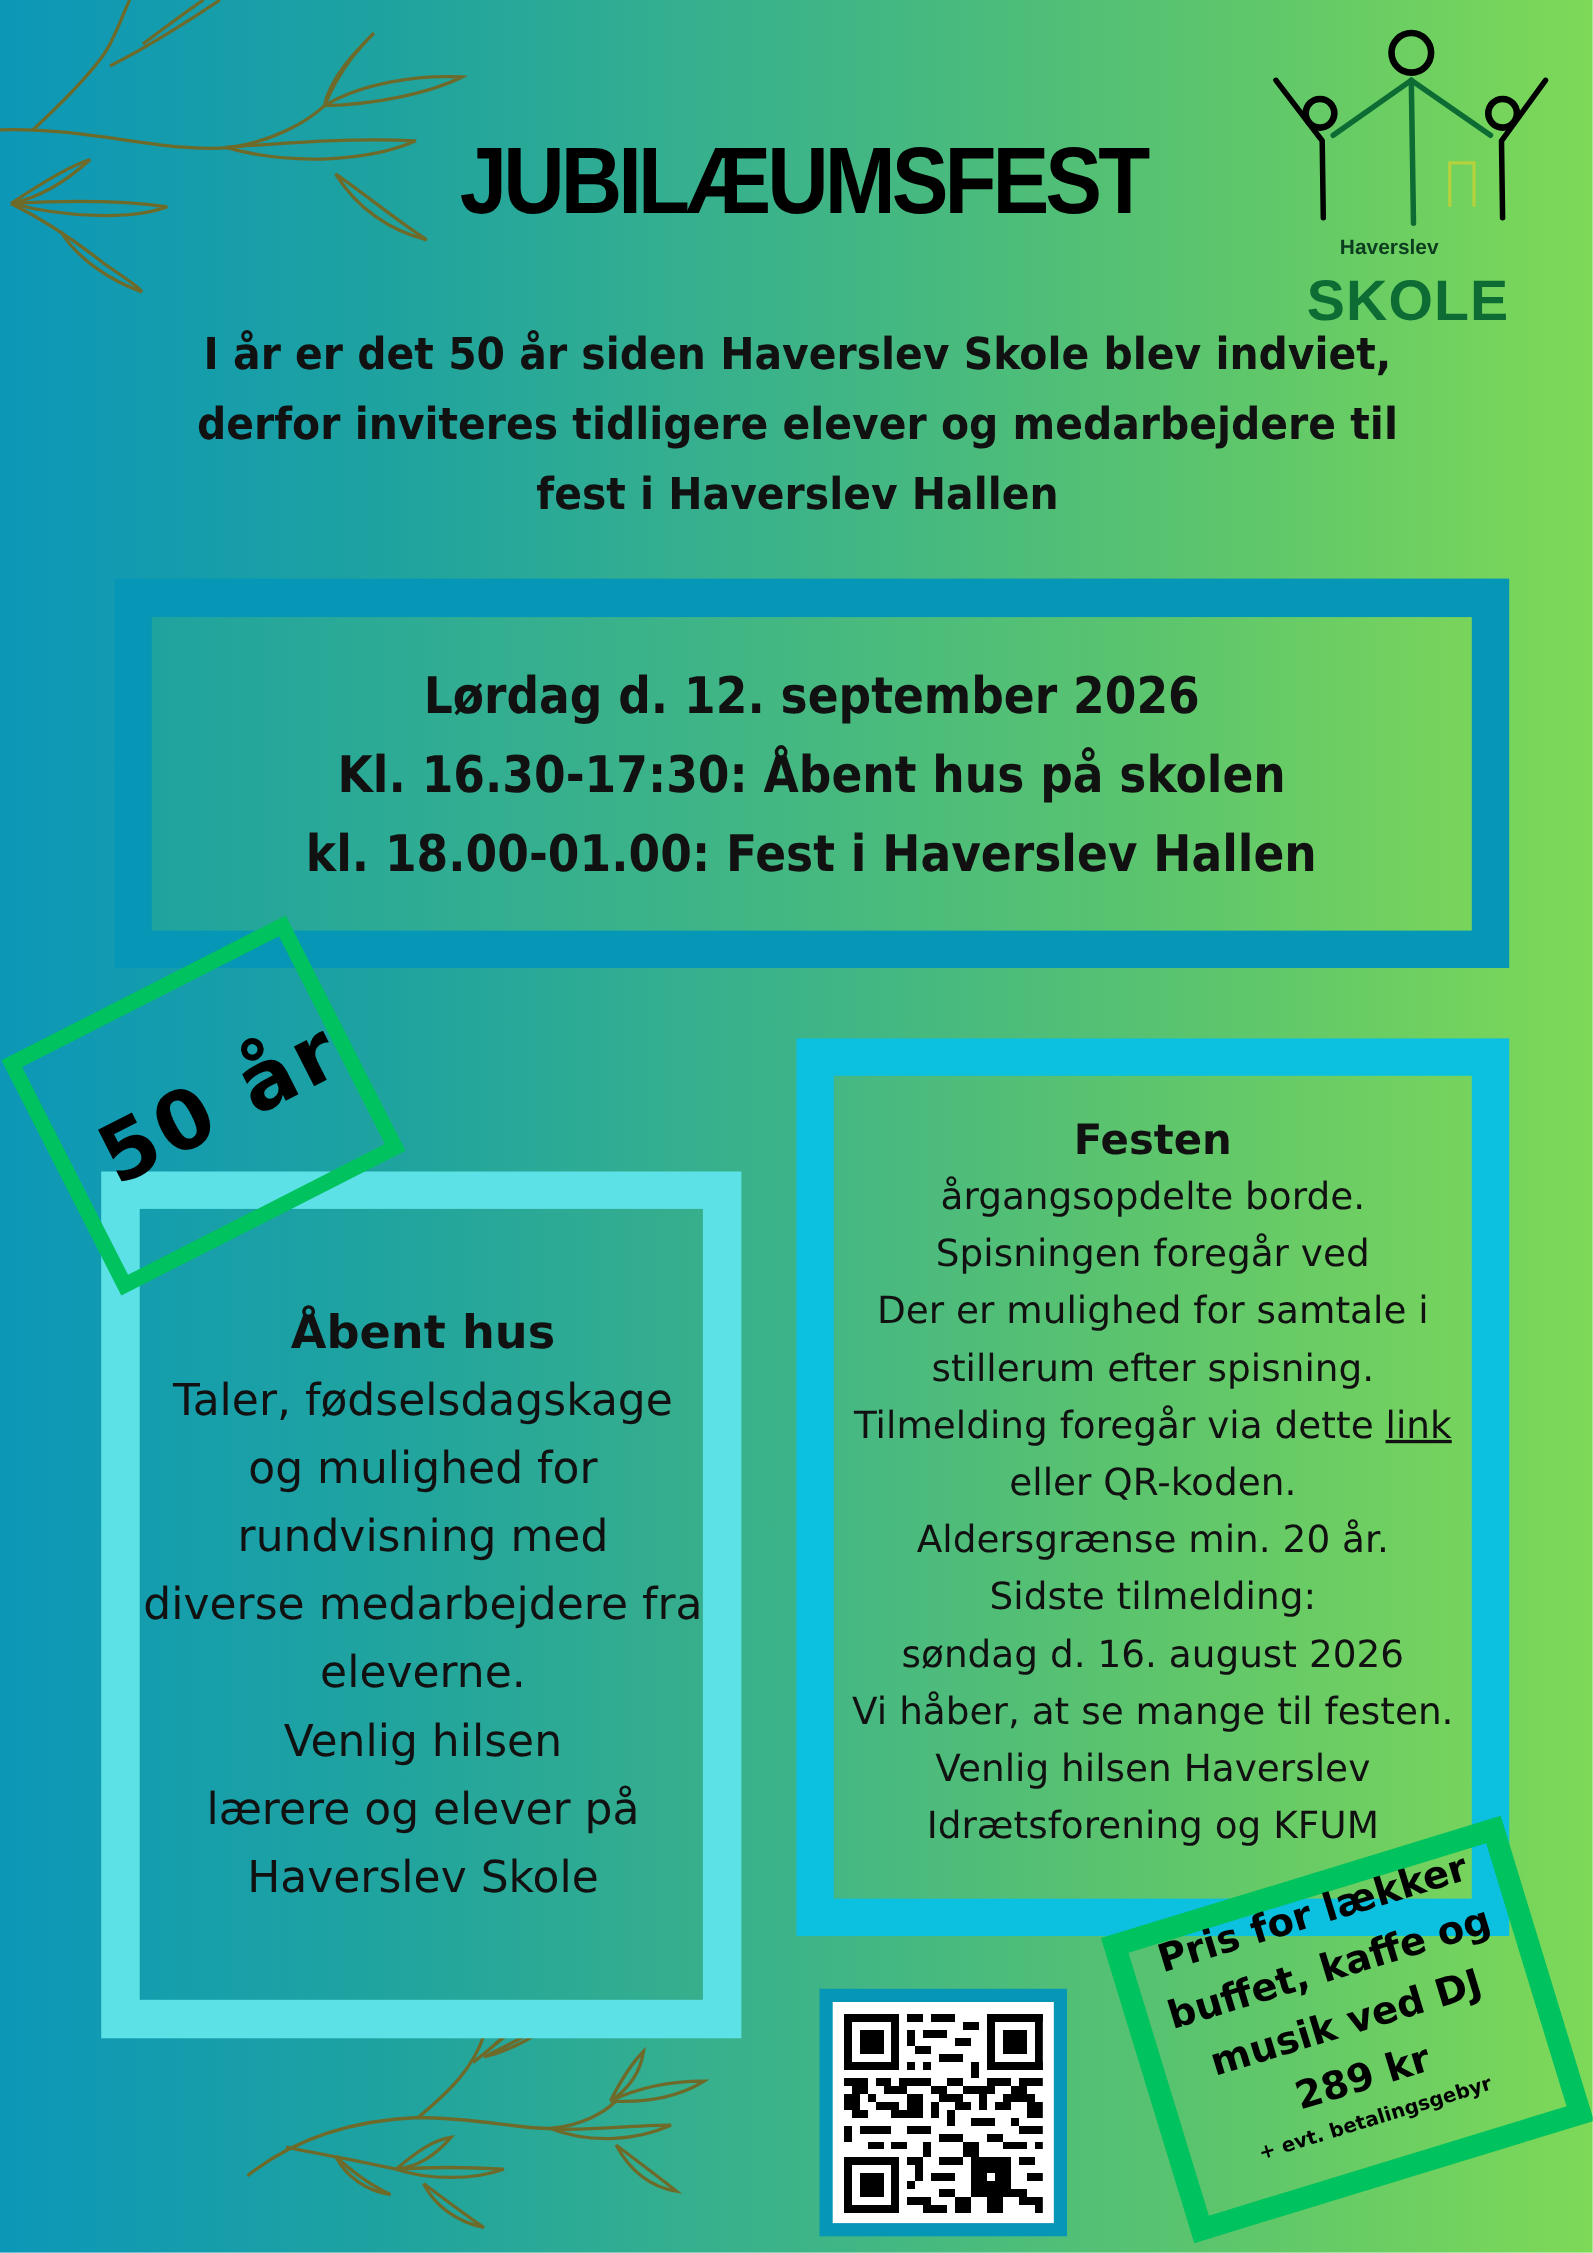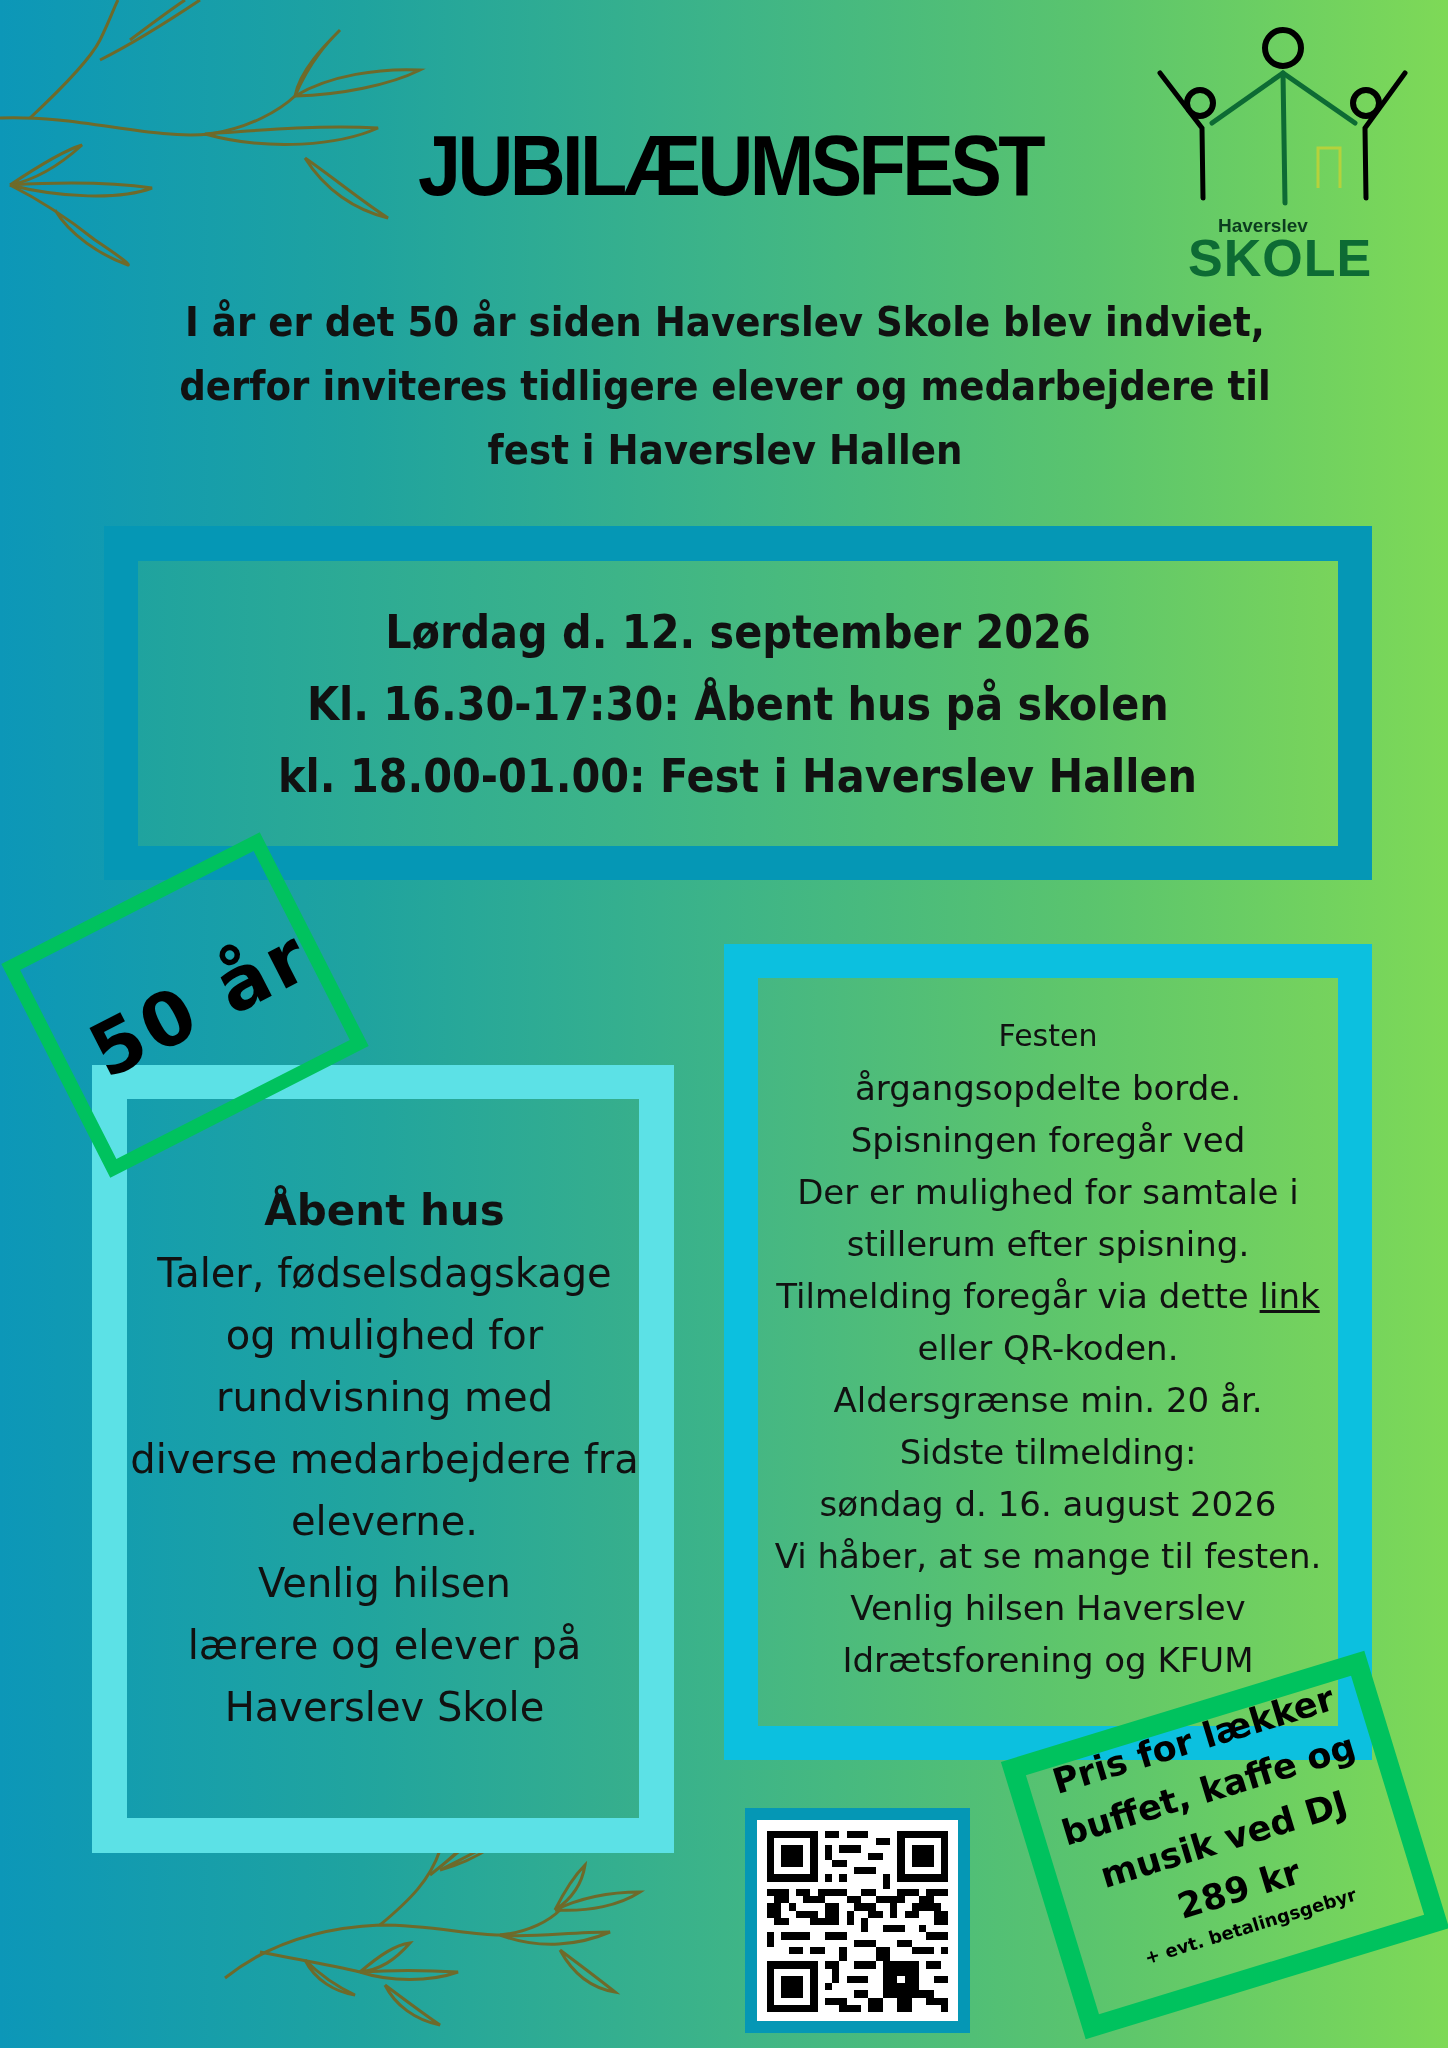--- a/index.html
+++ b/index.html
@@ -10,21 +10,21 @@
   }
   .leaves { position:absolute; }
   .title {
     position:absolute; left:380px; top:110px; width:700px; text-align:center;
     font-family:"Liberation Sans", sans-serif; font-weight:bold; font-size:86px;
     letter-spacing:-4px; color:#000; transform:scaleX(0.9); transform-origin:center;
     line-height:110px;
   }
   .logo { position:absolute; left:1140px; top:18px; width:300px; height:270px; }
   .logo-town { position:absolute; left:1218px; top:215px; font-family:"Liberation Sans", sans-serif; font-weight:bold; font-size:19px; color:#0b3d1e; }
-  .logo-school { position:absolute; left:1188px; top:228px; font-family:"Liberation Sans", sans-serif; font-weight:bold; font-size:52px; color:#0d6b34; letter-spacing:1px; }
+  .logo-school { position:absolute; left:1188px; top:244px; font-family:"Liberation Sans", sans-serif; font-weight:bold; font-size:52px; color:#0d6b34; letter-spacing:1px; }
   .intro {
     position:absolute; left:100px; top:290px; width:1250px; text-align:center;
     font-family:"DejaVu Sans", sans-serif; font-weight:bold; font-size:40px; line-height:64px;
     color:#111; transform:scaleX(0.93); transform-origin:center;
   }
   .box { position:absolute; box-sizing:border-box; }
   .date-outer { left:104px; top:526px; width:1268px; height:354px; background:#0597B5; }
   .date-inner {
     left:138px; top:561px; width:1200px; height:285px;
     background: linear-gradient(90deg, #1FA39F 0%, #3DB488 40%, #5AC46E 75%, #79D45B 100%);
@@ -55,21 +55,21 @@
   }
   .right-outer { left:724px; top:944px; width:648px; height:816px; background:#0CC0DF; }
   .right-inner {
     left:758px; top:978px; width:580px; height:748px;
     background: linear-gradient(90deg, #45B783 0%, #5DC56C 50%, #76D35D 100%);
   }
   .right-text {
     position:absolute; left:758px; top:1010px; width:580px; text-align:center;
     font-family:"DejaVu Sans", sans-serif; font-size:34px; line-height:52px; color:#111;
   }
-  .right-text .h { font-weight:normal; font-size:30px; }
+  .right-text .h { font-weight:bold; font-size:38px; }
   .right-text .link { text-decoration:underline; color:#111; cursor:pointer; }
   .price-box {
     position:absolute; left:1035px; top:1700px; width:380px; height:290px;
     border:20px solid #00C25E; box-sizing:border-box; transform:rotate(-17deg);
   }
   .price-text {
     position:absolute; left:1040px; top:1710px; width:360px; text-align:center;
     font-family:"DejaVu Sans", sans-serif; font-weight:bold; font-size:35px; line-height:52px; color:#000;
     transform:rotate(-17deg);
   }

